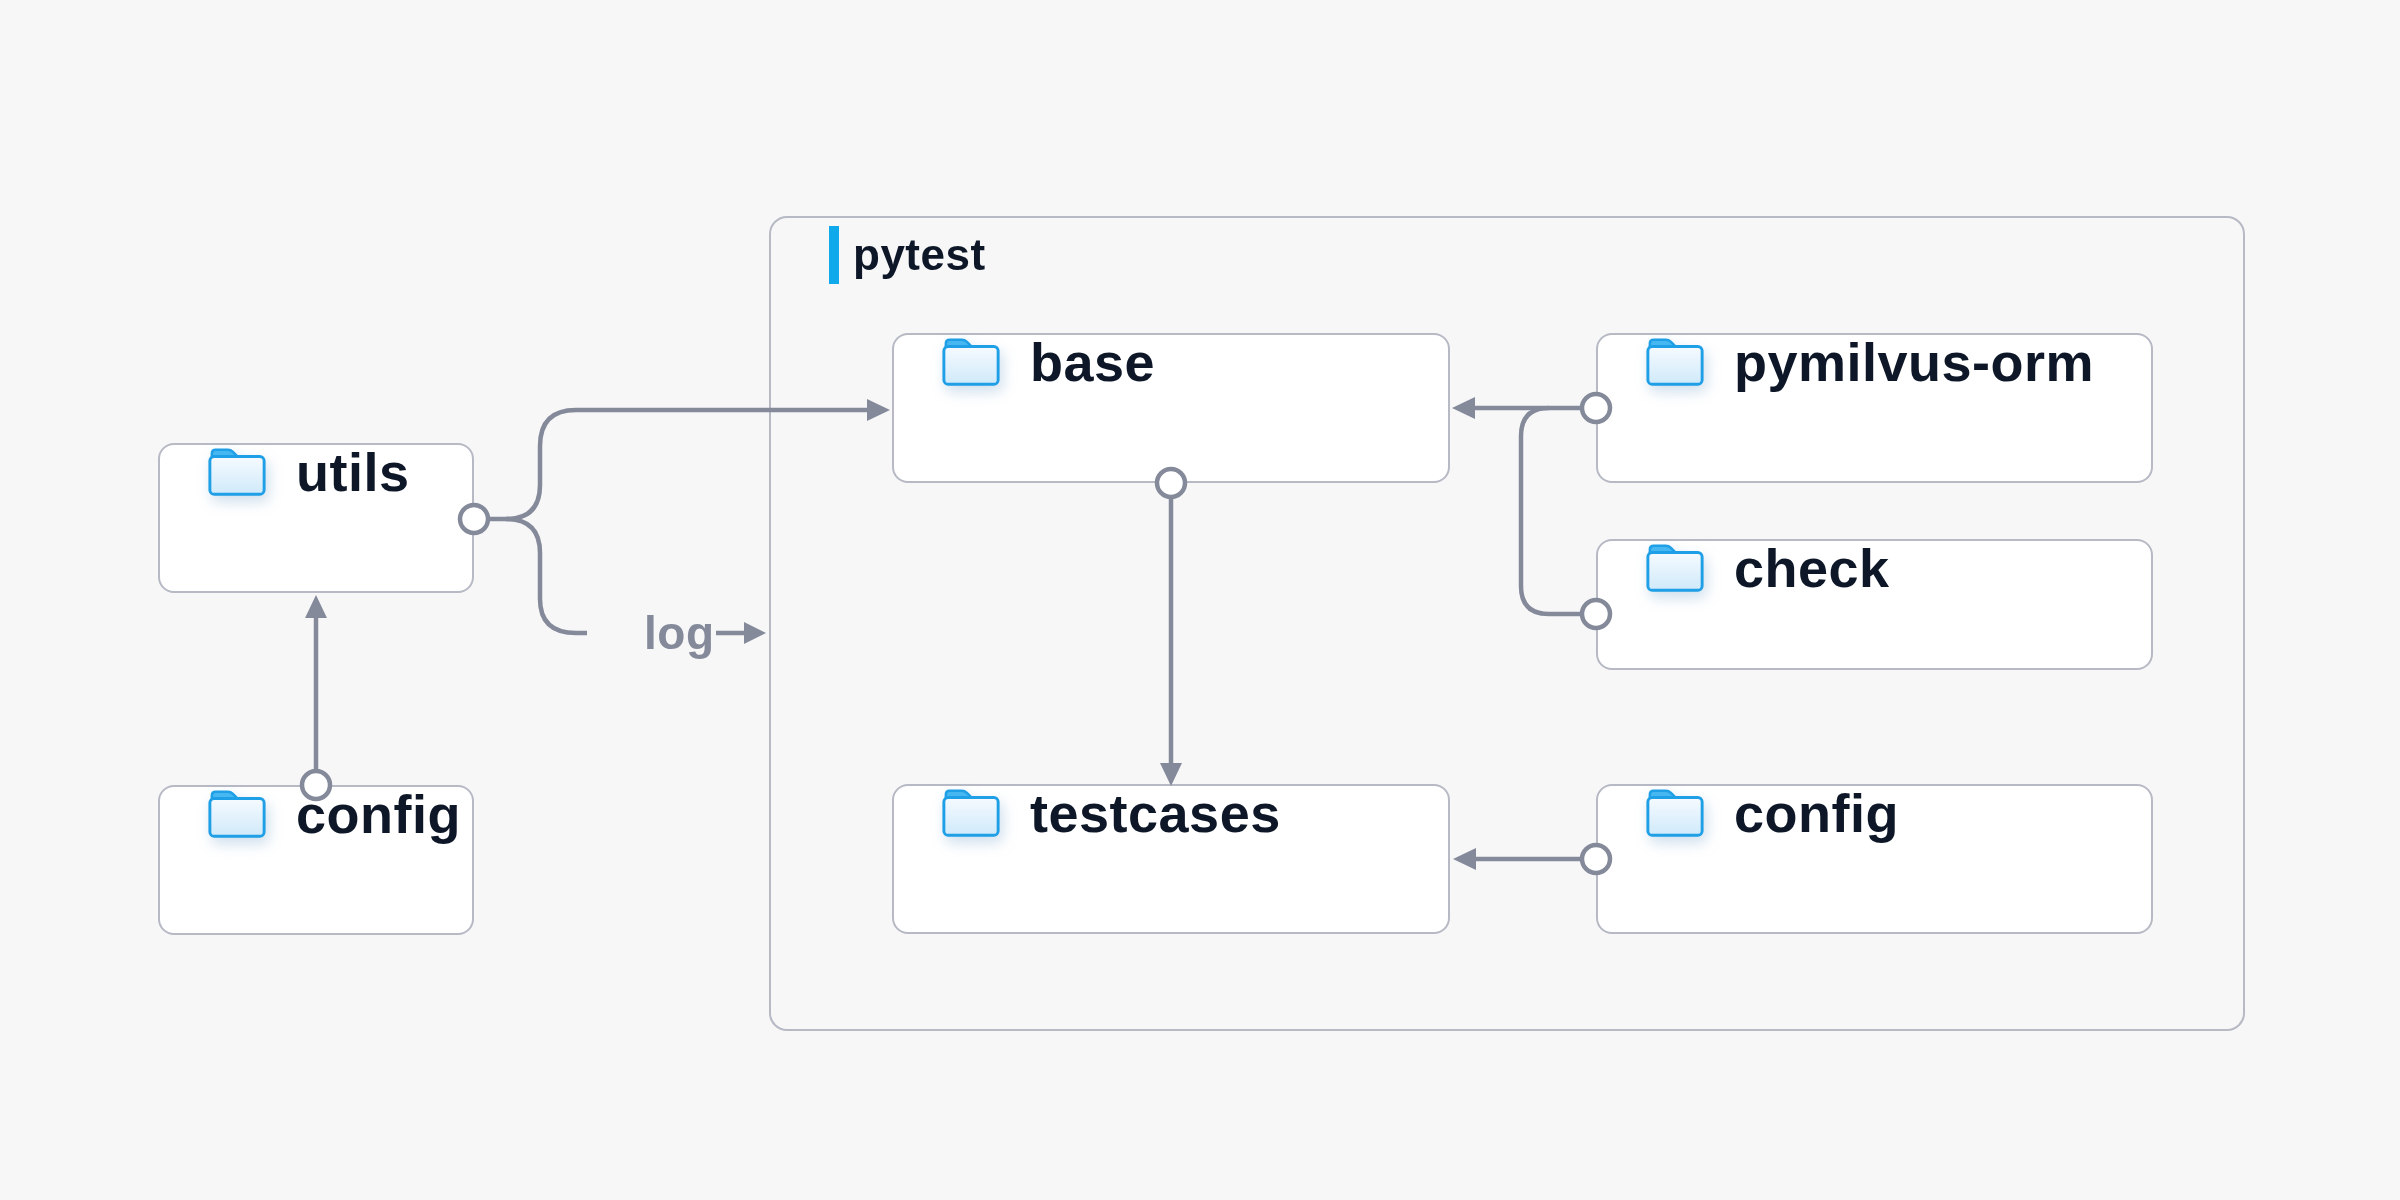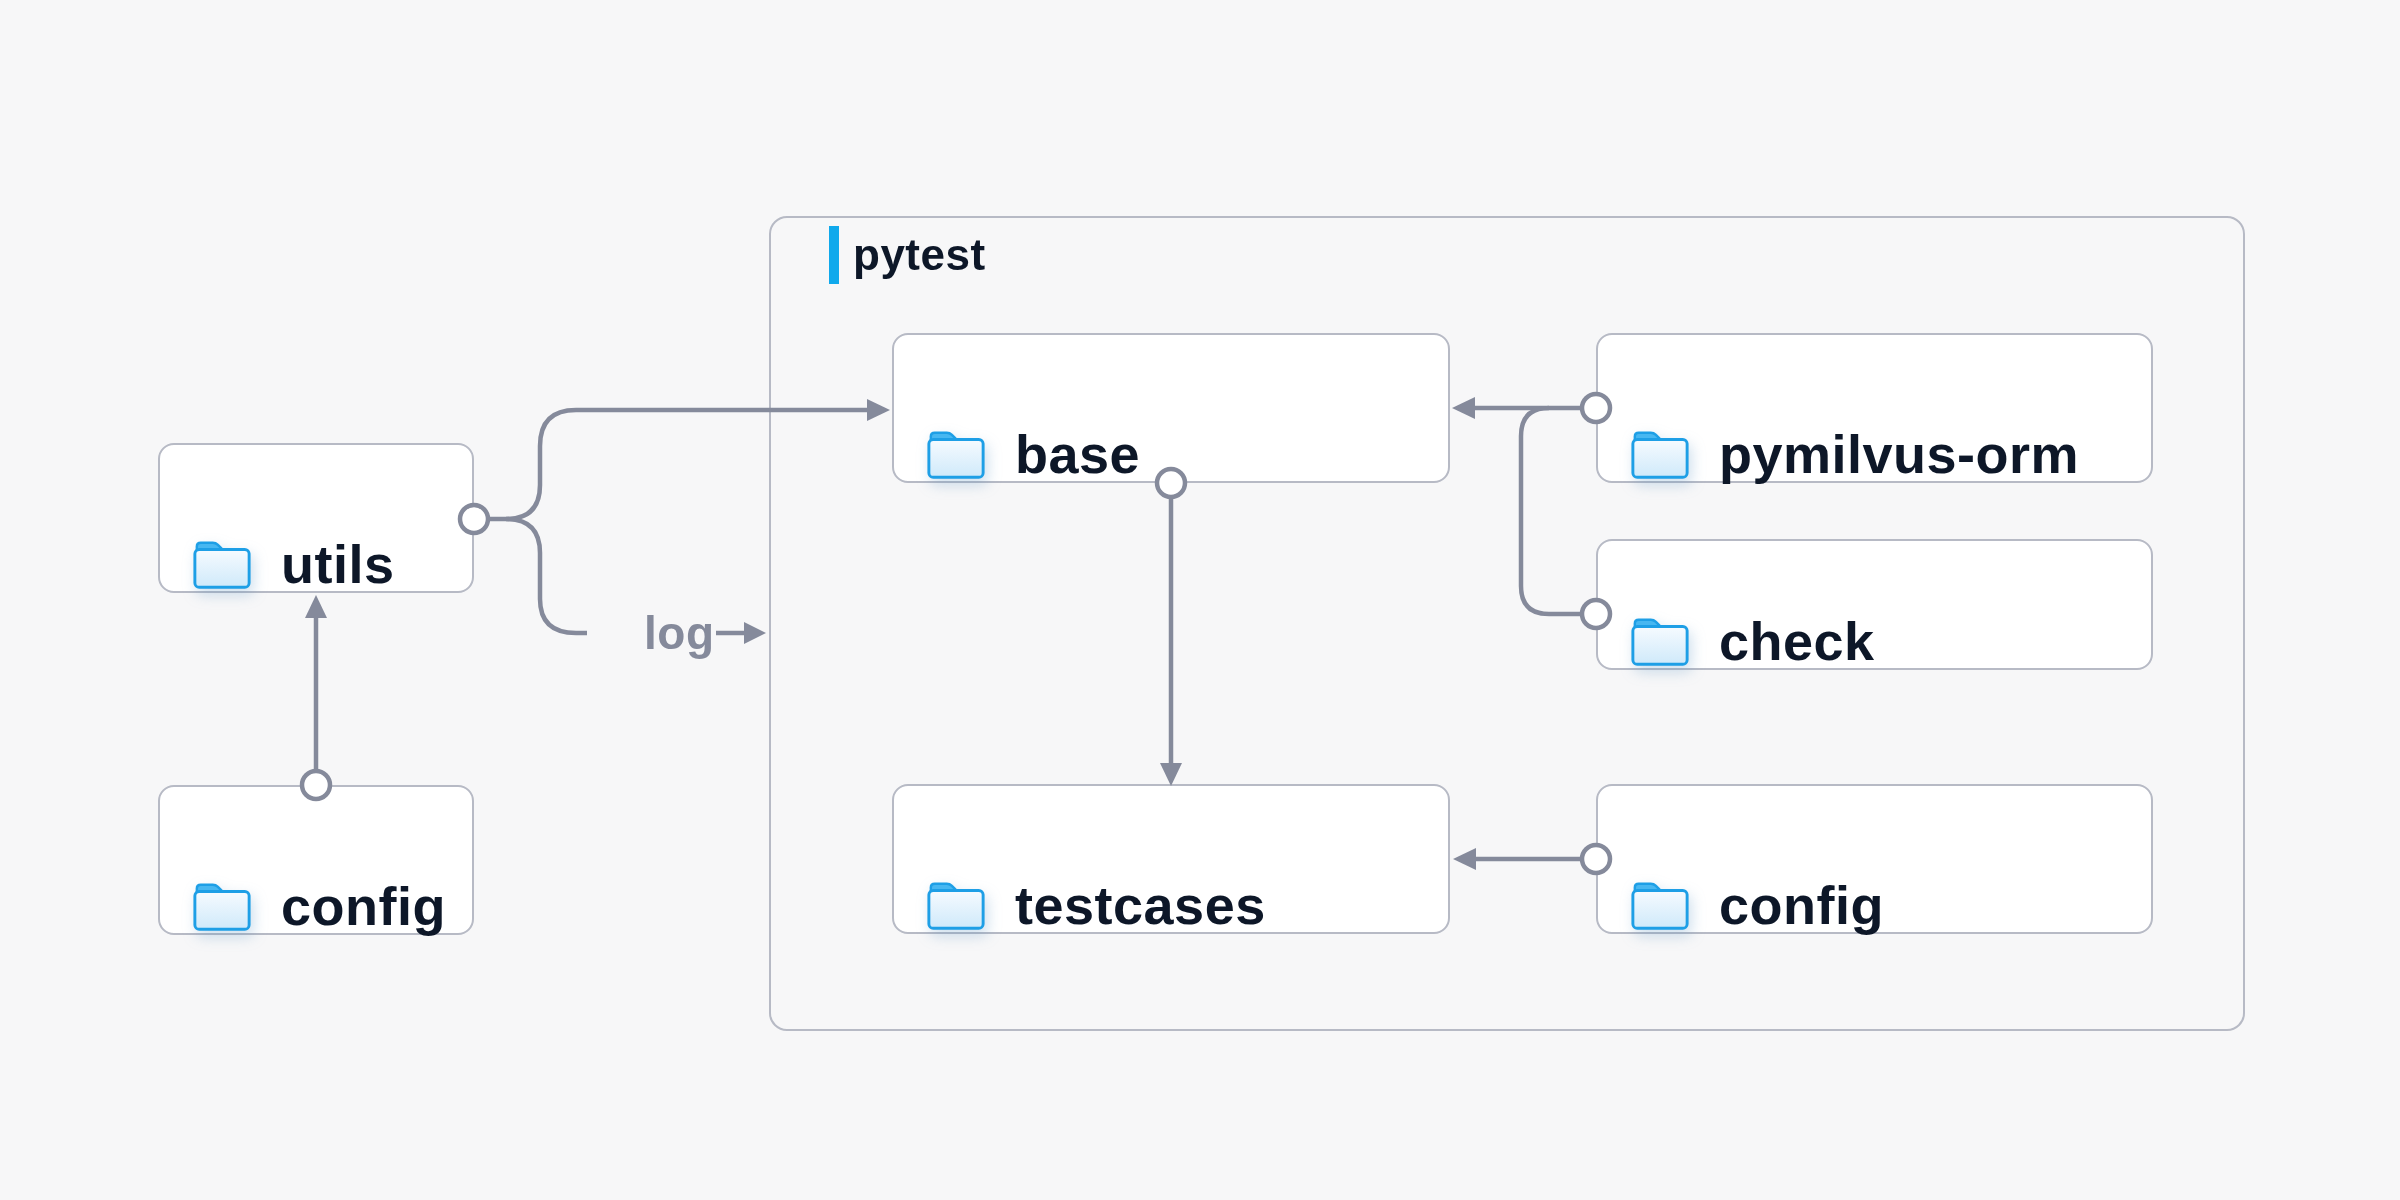--- a/index.html
+++ b/index.html
@@ -46,22 +46,22 @@
     line-height:1;white-space:nowrap;
   }
 
   
   .node{
     position:absolute;
     background:var(--node-bg);
     border:2px solid var(--node-border);
     border-radius:16px;
     box-sizing:border-box;
-    display:flex;align-items:flex-end;
-    padding-left:31px;gap:28px;
+    display:flex;align-items:flex-start;
+    padding-left:46px;gap:28px;
     z-index:2;
   }
   .node .label{
     font-size:54px;font-weight:700;letter-spacing:.5px;
     color:var(--text);line-height:1;white-space:nowrap;
   }
   .node-utils    {left:158px; top:443px; width:316px; height:150px;}
   .node-config   {left:158px; top:785px; width:316px; height:150px;}
   .node-base     {left:892px; top:333px; width:558px; height:150px;}
   .node-pymilvus {left:1596px;top:333px; width:557px; height:150px;}

